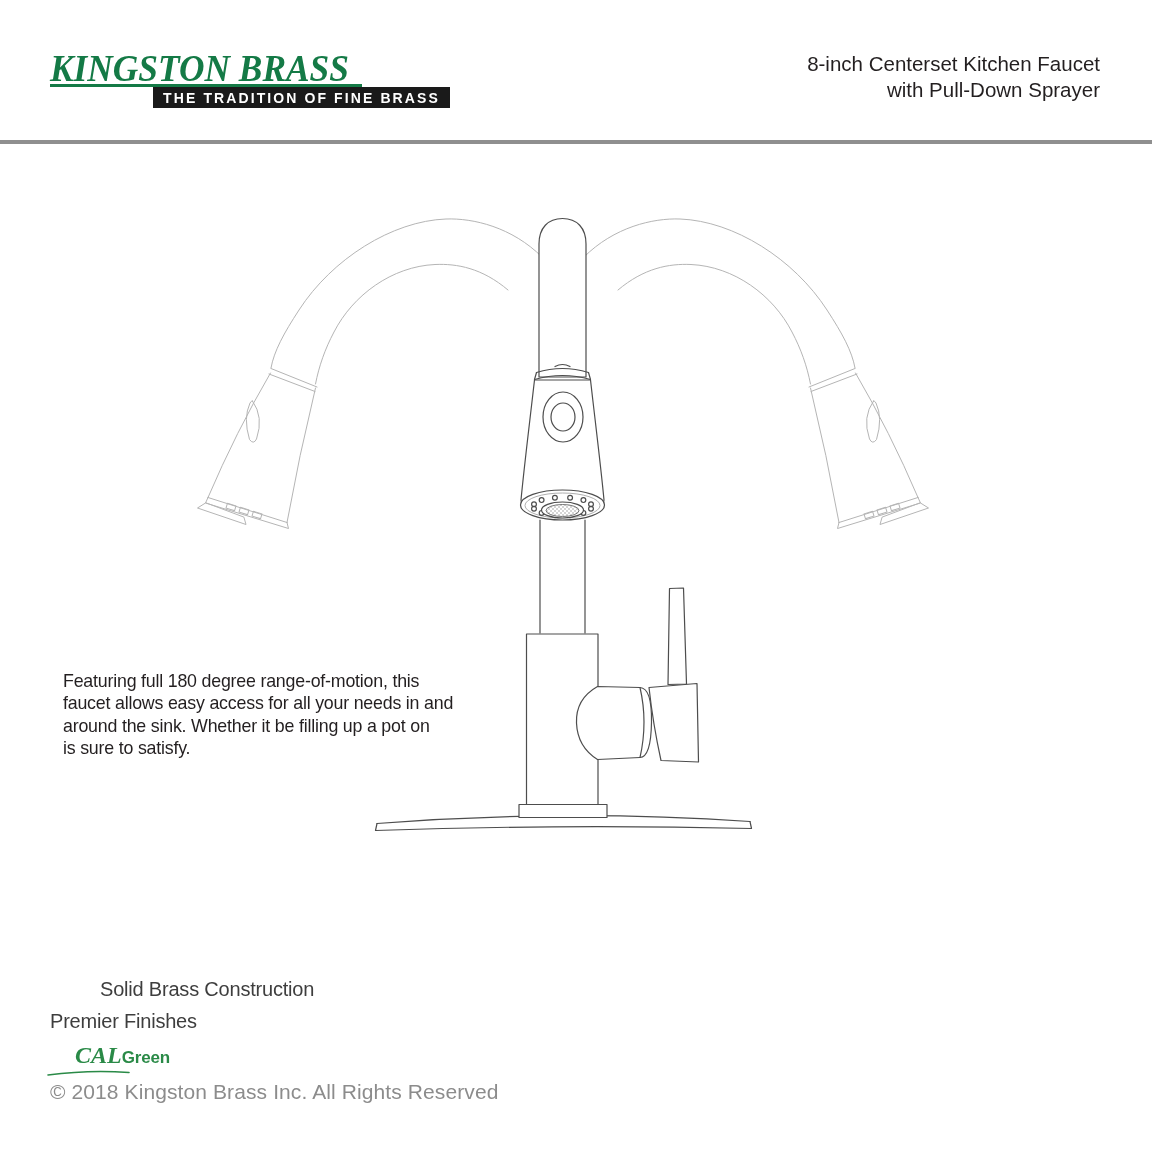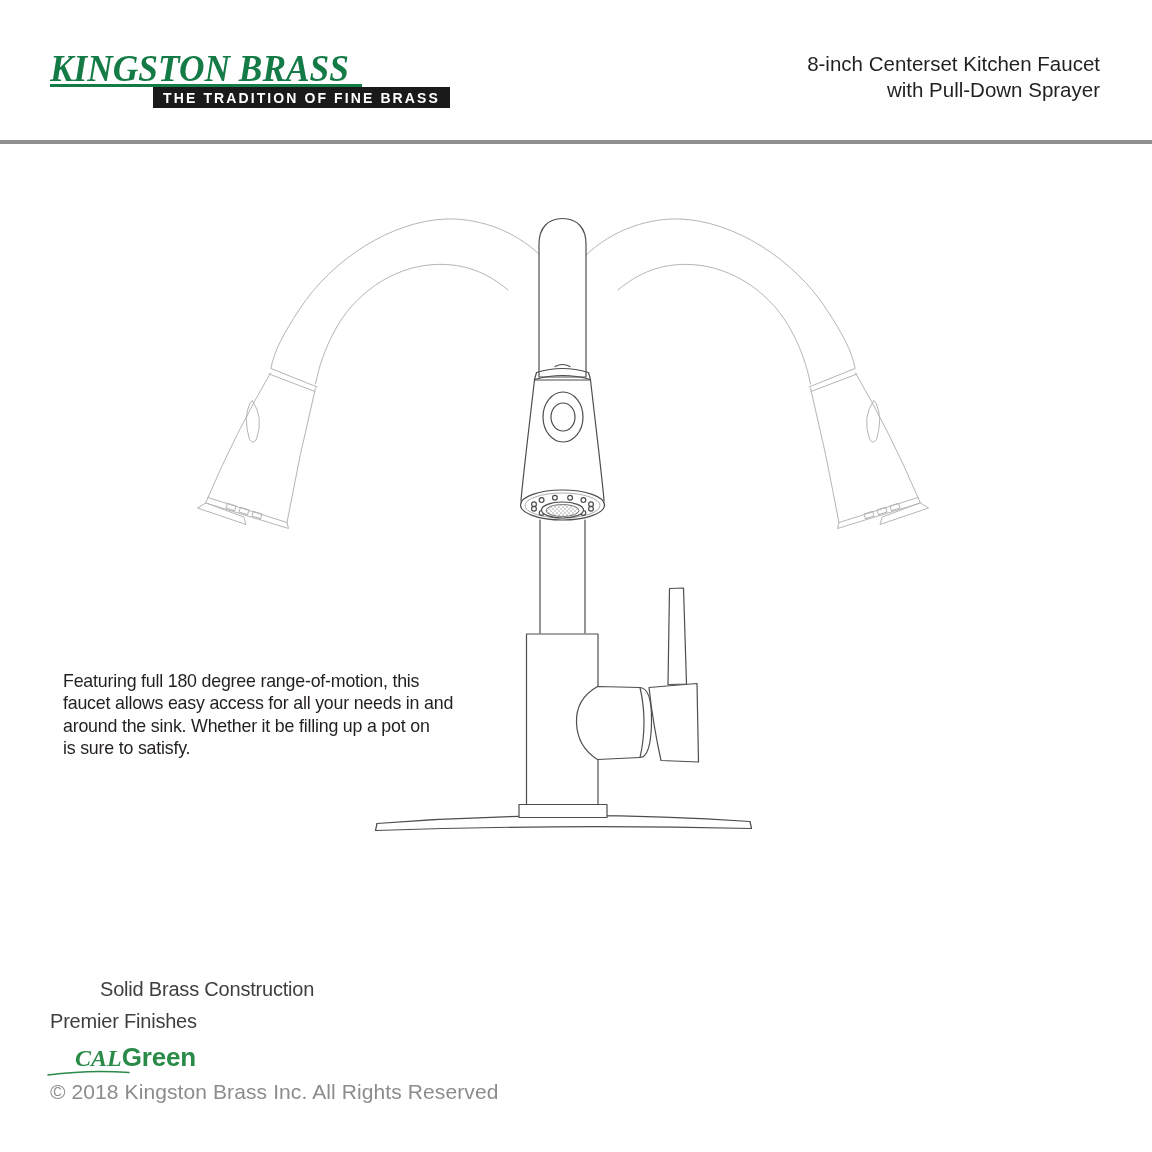--- a/index.html
+++ b/index.html
@@ -90,21 +90,21 @@
   }
   .calgreen{left:47px;top:1042px;white-space:nowrap;}
   .cal-part{
     font-family:"Liberation Serif", serif;
     font-style:italic;font-weight:bold;
     font-size:24px;
     color:var(--cal-green);
     margin-left:28px;
   }
   .green-part{
-    font-size:26px;font-weight:bold;
+    font-size:17px;font-weight:bold;
     color:var(--cal-green);
     letter-spacing:-0.2px;
   }
   .cal-swoosh{left:47px;top:1069px;}
   .copyright{
     left:50px;top:1080px;
     font-size:21px;
     color:var(--text-gray);
     letter-spacing:0.1px;
   }

